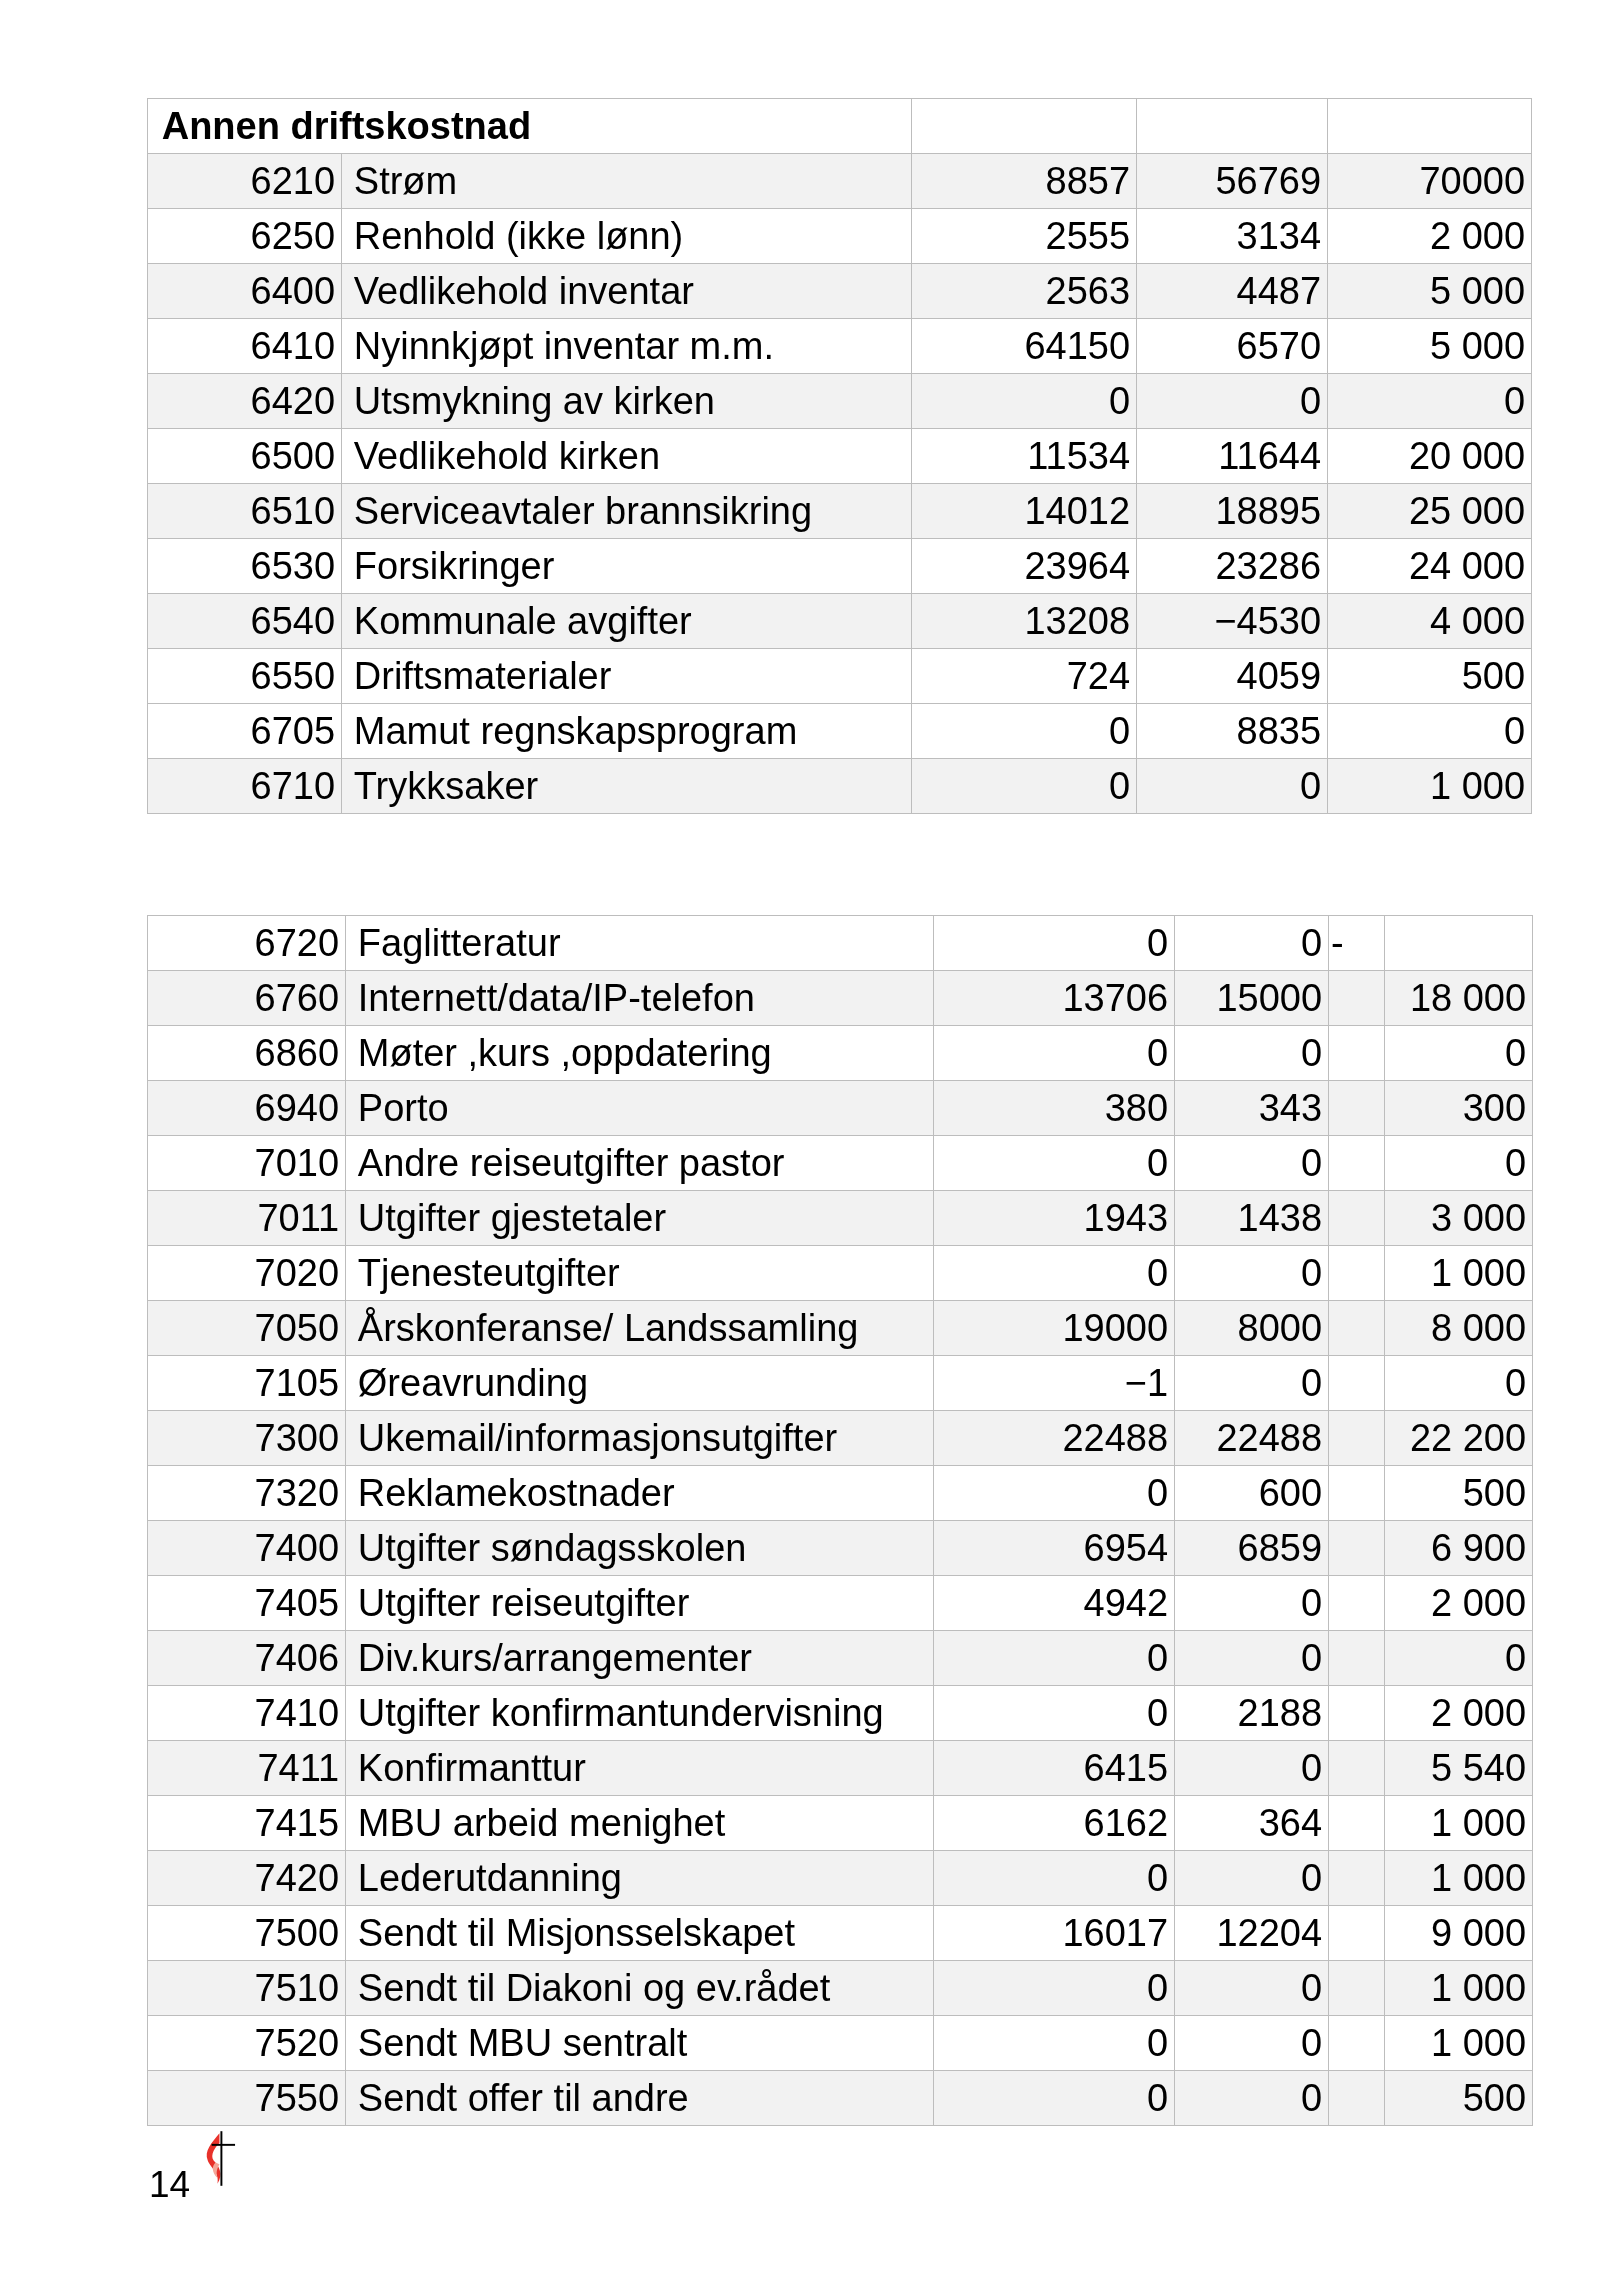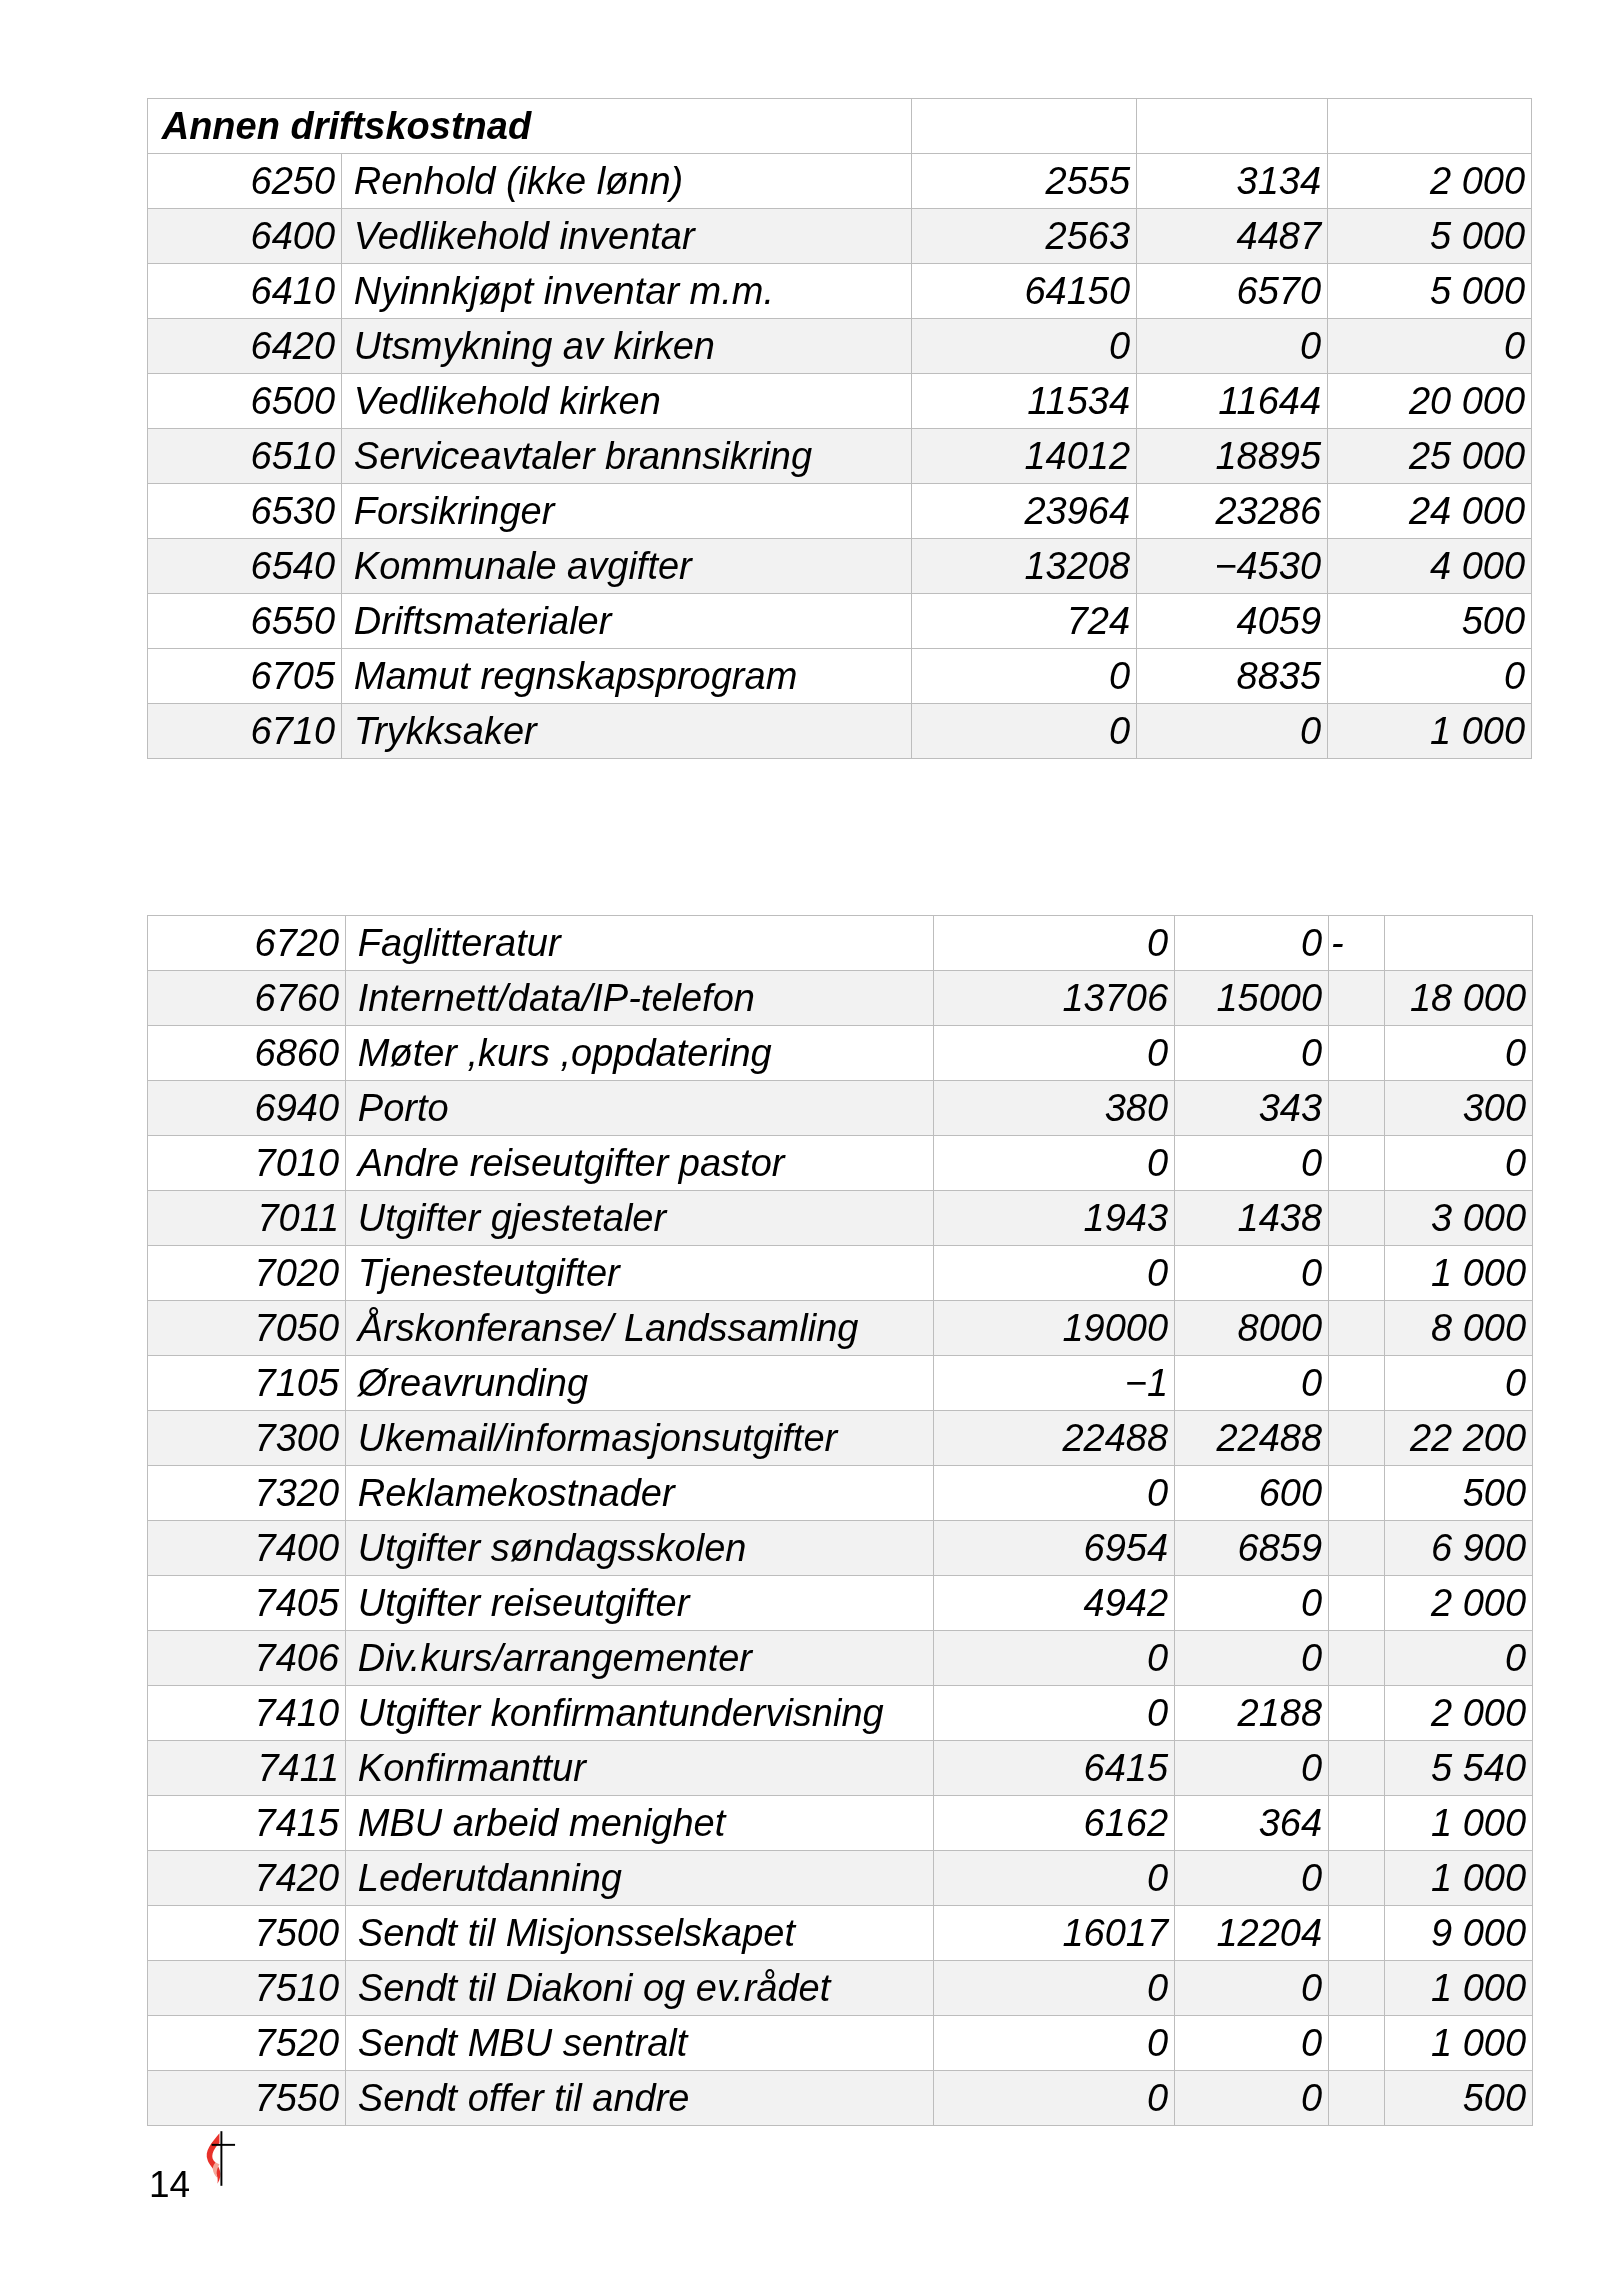--- a/index.html
+++ b/index.html
@@ -1,18 +1,18 @@
 <!DOCTYPE html>
 <html><head>
 <meta charset="utf-8">
 <style>
   html, body { margin: 0; padding: 0; background: #ffffff; }
   body { width: 1621px; height: 2293px; position: relative; overflow: hidden;
          font-family: "Liberation Sans", sans-serif; color: #000; }
-  table { border-collapse: collapse; position: absolute; table-layout: fixed; font-style: italic; }
+  table { border-collapse: collapse; position: absolute; table-layout: fixed; }
   td { border: 1.5px solid #bdbdbd; font-size: 38px; height: 54px; padding: 0 5.9px;
        white-space: nowrap; overflow: hidden; line-height: 54px; vertical-align: middle; }
   tr.shaded td { background: #f2f2f2; }
   td.code, td.num { text-align: right; }
   td.name { text-align: left; padding-left: 11.8px; }
   td.title { font-weight: bold; text-align: left; padding-left: 13.7px; }
   #t1 { left: 147px; top: 98px; width: 1385px; }
   #t2 { left: 147px; top: 915px; width: 1385px; }
   .page-num { position: absolute; left: 149px; top: 2164px; font-size: 37px; }
   .logo { position: absolute; left: 198px; top: 2129px; width: 39px; height: 59px; }
@@ -28,20 +28,27 @@
       <col style="width:191px">
       <col style="width:204px">
   </colgroup>
   <tbody id="t1-body">
     <tr>
       <td colspan="2" class="title">Annen driftskostnad</td>
       <td></td>
       <td></td>
       <td></td>
     </tr>
+  <tr class="shaded">
+        <td class="code">6210</td>
+        <td class="name">Strøm</td>
+        <td class="num">8857</td>
+        <td class="num">56769</td>
+        <td class="num">70000</td>
+      </tr>
       <tr>
         <td class="code">6250</td>
         <td class="name">Renhold (ikke lønn)</td>
         <td class="num">2555</td>
         <td class="num">3134</td>
         <td class="num">2 000</td>
       </tr>
       <tr class="shaded">
         <td class="code">6400</td>
         <td class="name">Vedlikehold inventar</td>

